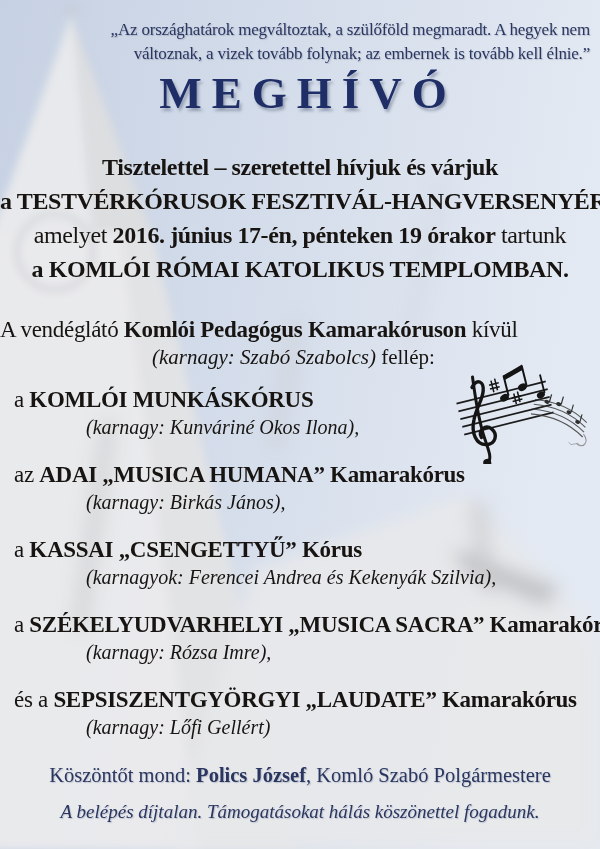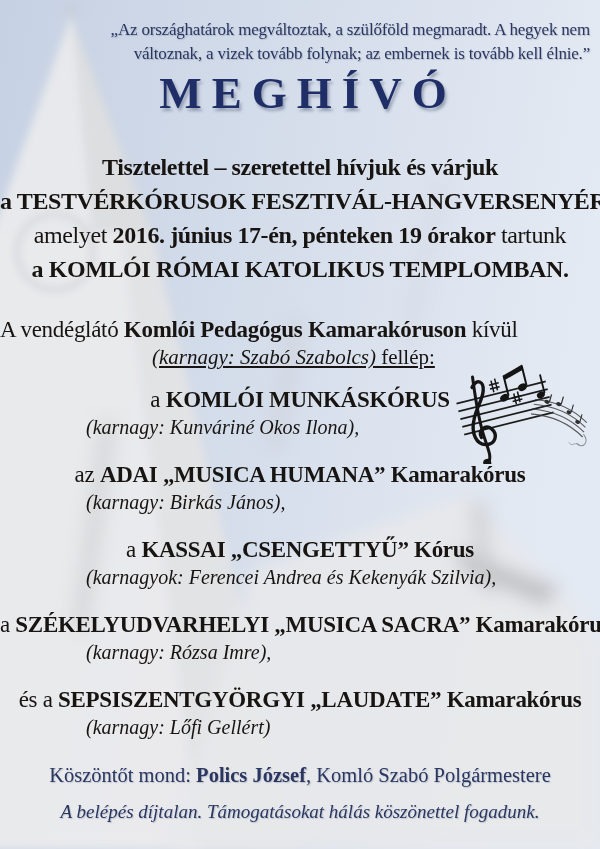--- a/index.html
+++ b/index.html
@@ -23,26 +23,26 @@
 
   .invitation{margin-top:32px;text-align:center;color:var(--black);font-size:24px;
     line-height:34px;font-weight:bold;letter-spacing:-0.4px;white-space:nowrap;}
   .invitation .reg{font-weight:normal;}
 
   .host{margin-top:30px;color:var(--black);font-size:23px;
     line-height:28px;letter-spacing:-0.3px;white-space:nowrap;}
   .b{font-weight:bold;}
   .i{font-style:italic;}
   .host-cond{padding-left:152px;font-size:21px;line-height:26px;color:var(--black);
-    white-space:nowrap;text-decoration:underline;}
+    white-space:nowrap;}
 
   .choirs{margin-top:16px;}
   .choir-block{margin-bottom:20px;}
-  .choir-name{font-size:23px;line-height:28px;color:var(--black);
-    letter-spacing:-0.3px;white-space:nowrap;text-align:center;}
+  .choir-name{padding-left:14px;font-size:23px;line-height:28px;color:var(--black);
+    letter-spacing:-0.3px;white-space:nowrap;}
   .choir-cond{padding-left:86px;font-size:20px;line-height:27px;font-style:italic;
     color:var(--black);white-space:nowrap;}
 
   .footer-greeting{margin-top:22px;text-align:center;font-size:20.5px;line-height:24px;
     color:var(--navy);text-shadow:1px 1px 1px rgba(130,140,160,.4);}
   .footer-note{margin-top:13px;text-align:center;font-style:italic;font-size:19px;
     line-height:23px;color:var(--navy);text-shadow:1px 1px 1px rgba(130,140,160,.4);}
 
   .music{position:absolute;left:445px;top:356px;width:152px;height:108px;z-index:2;}
 </style>

